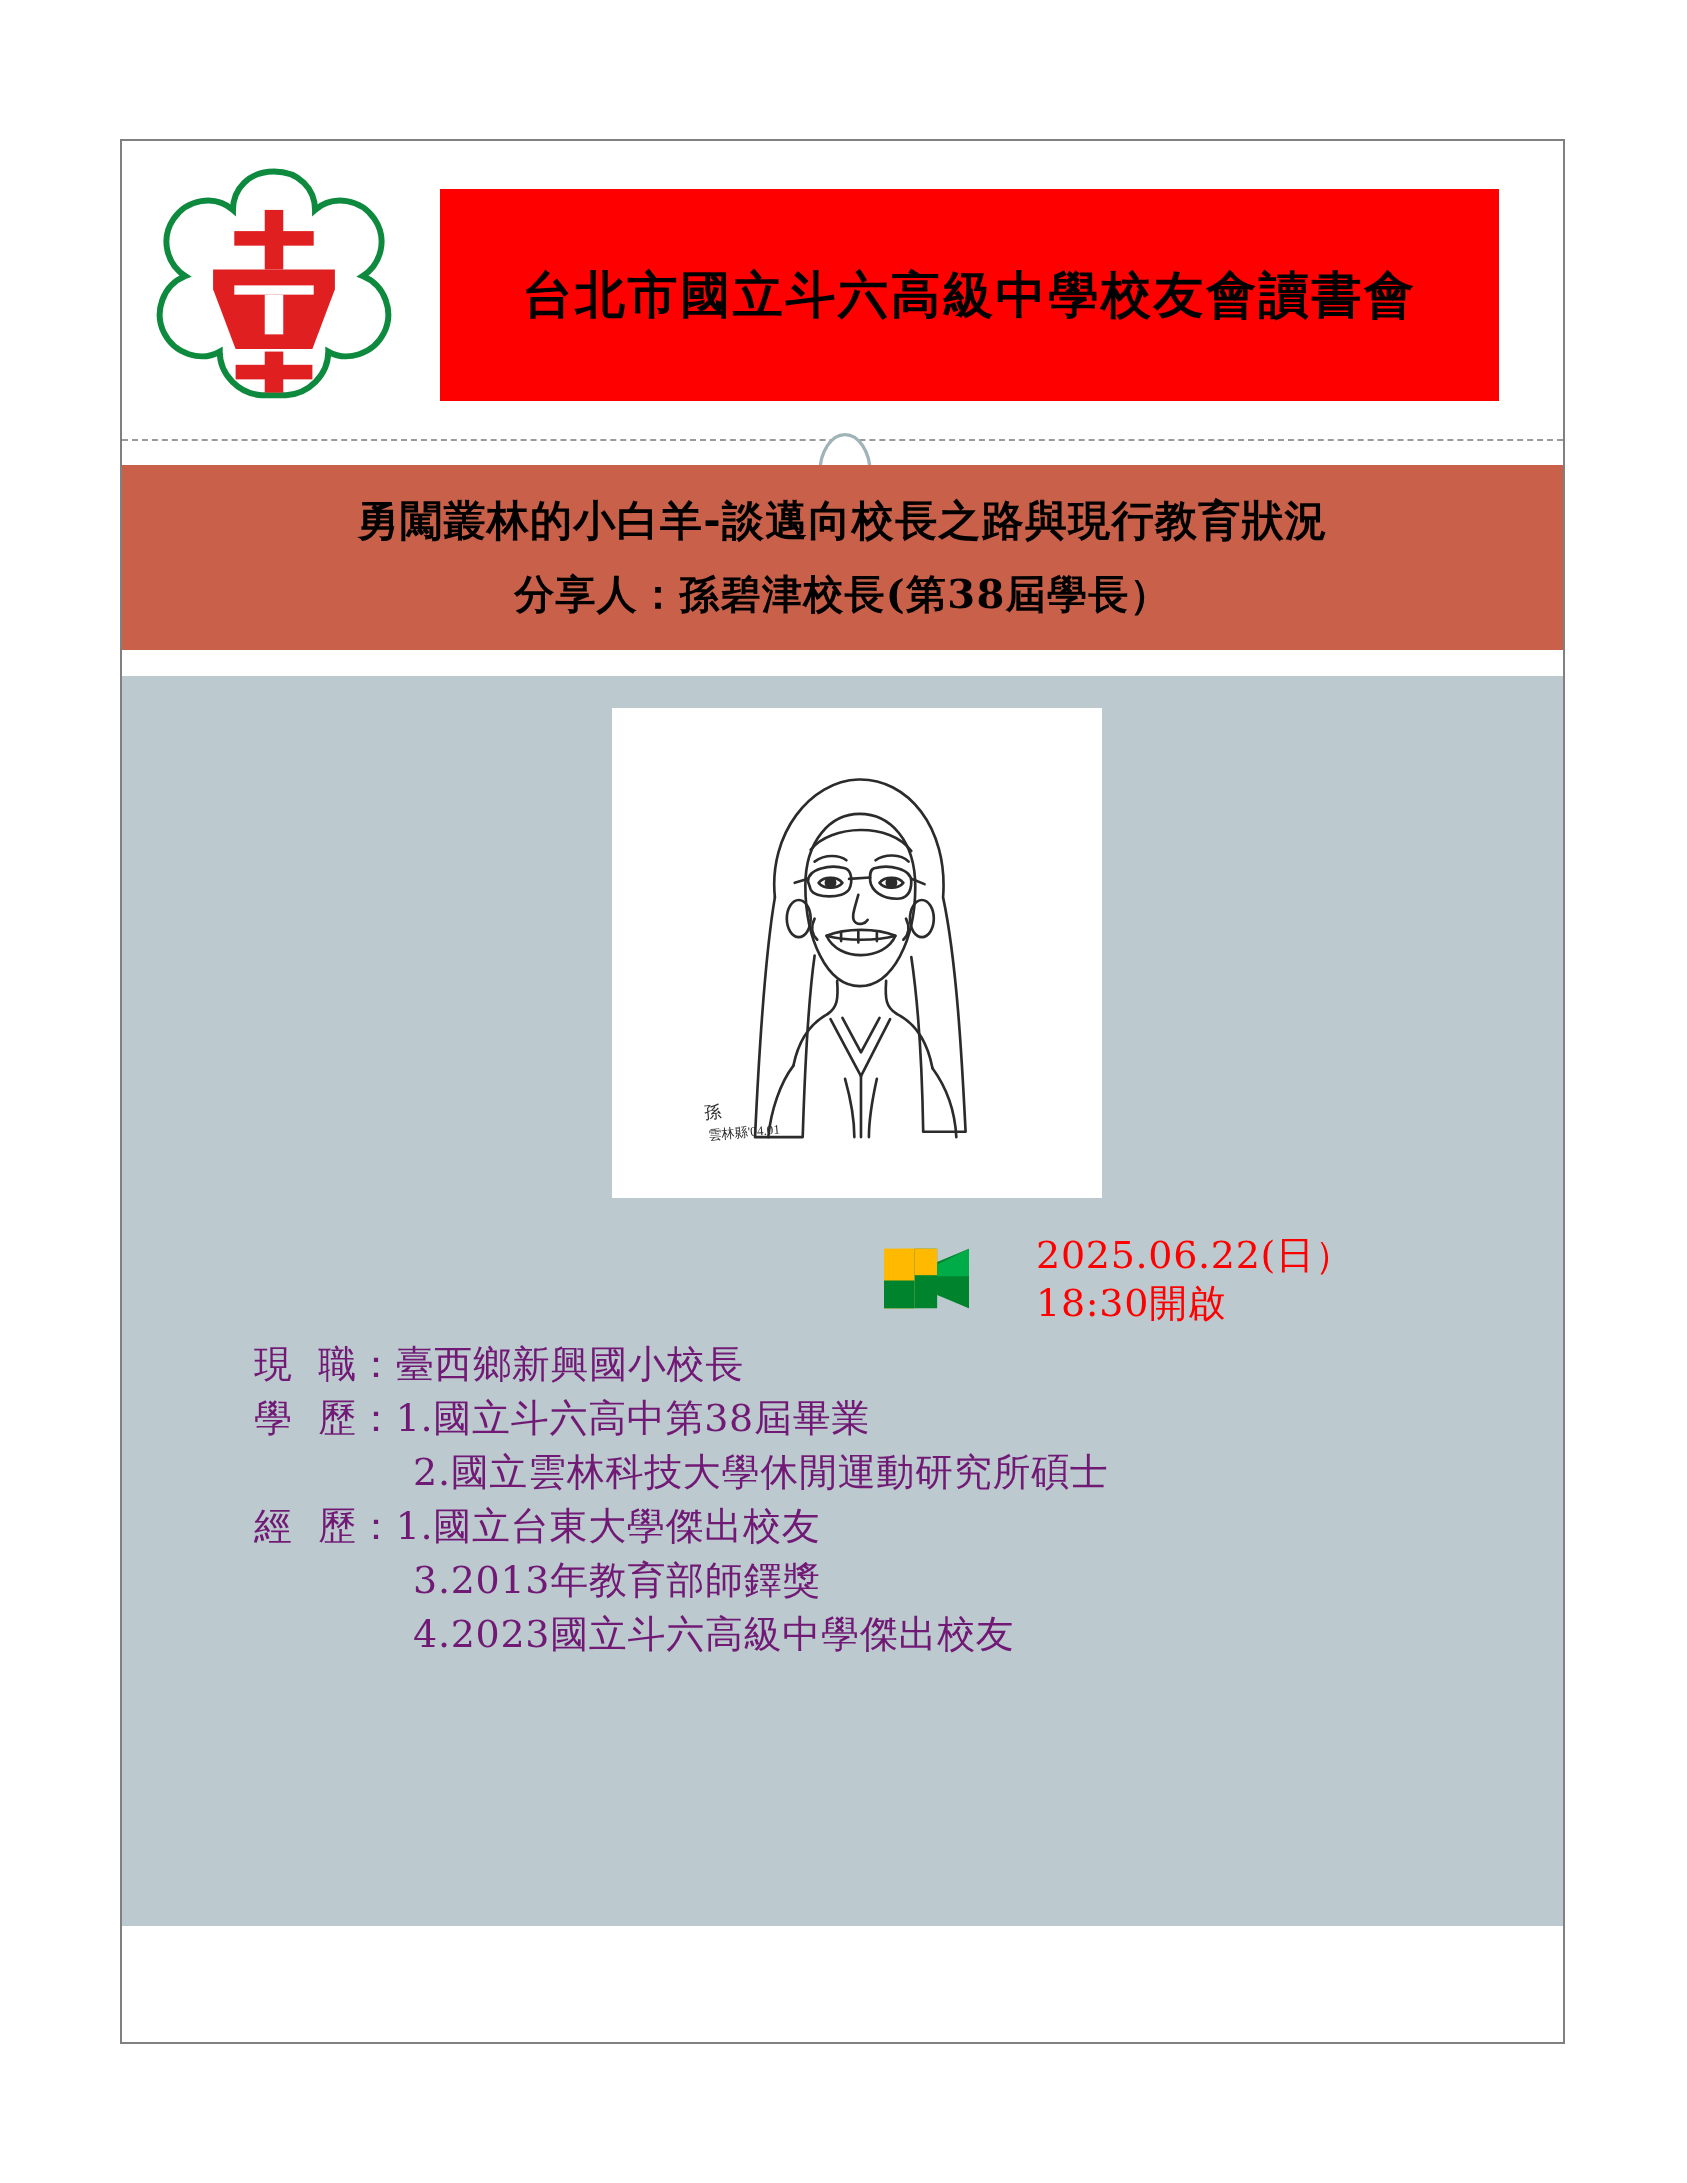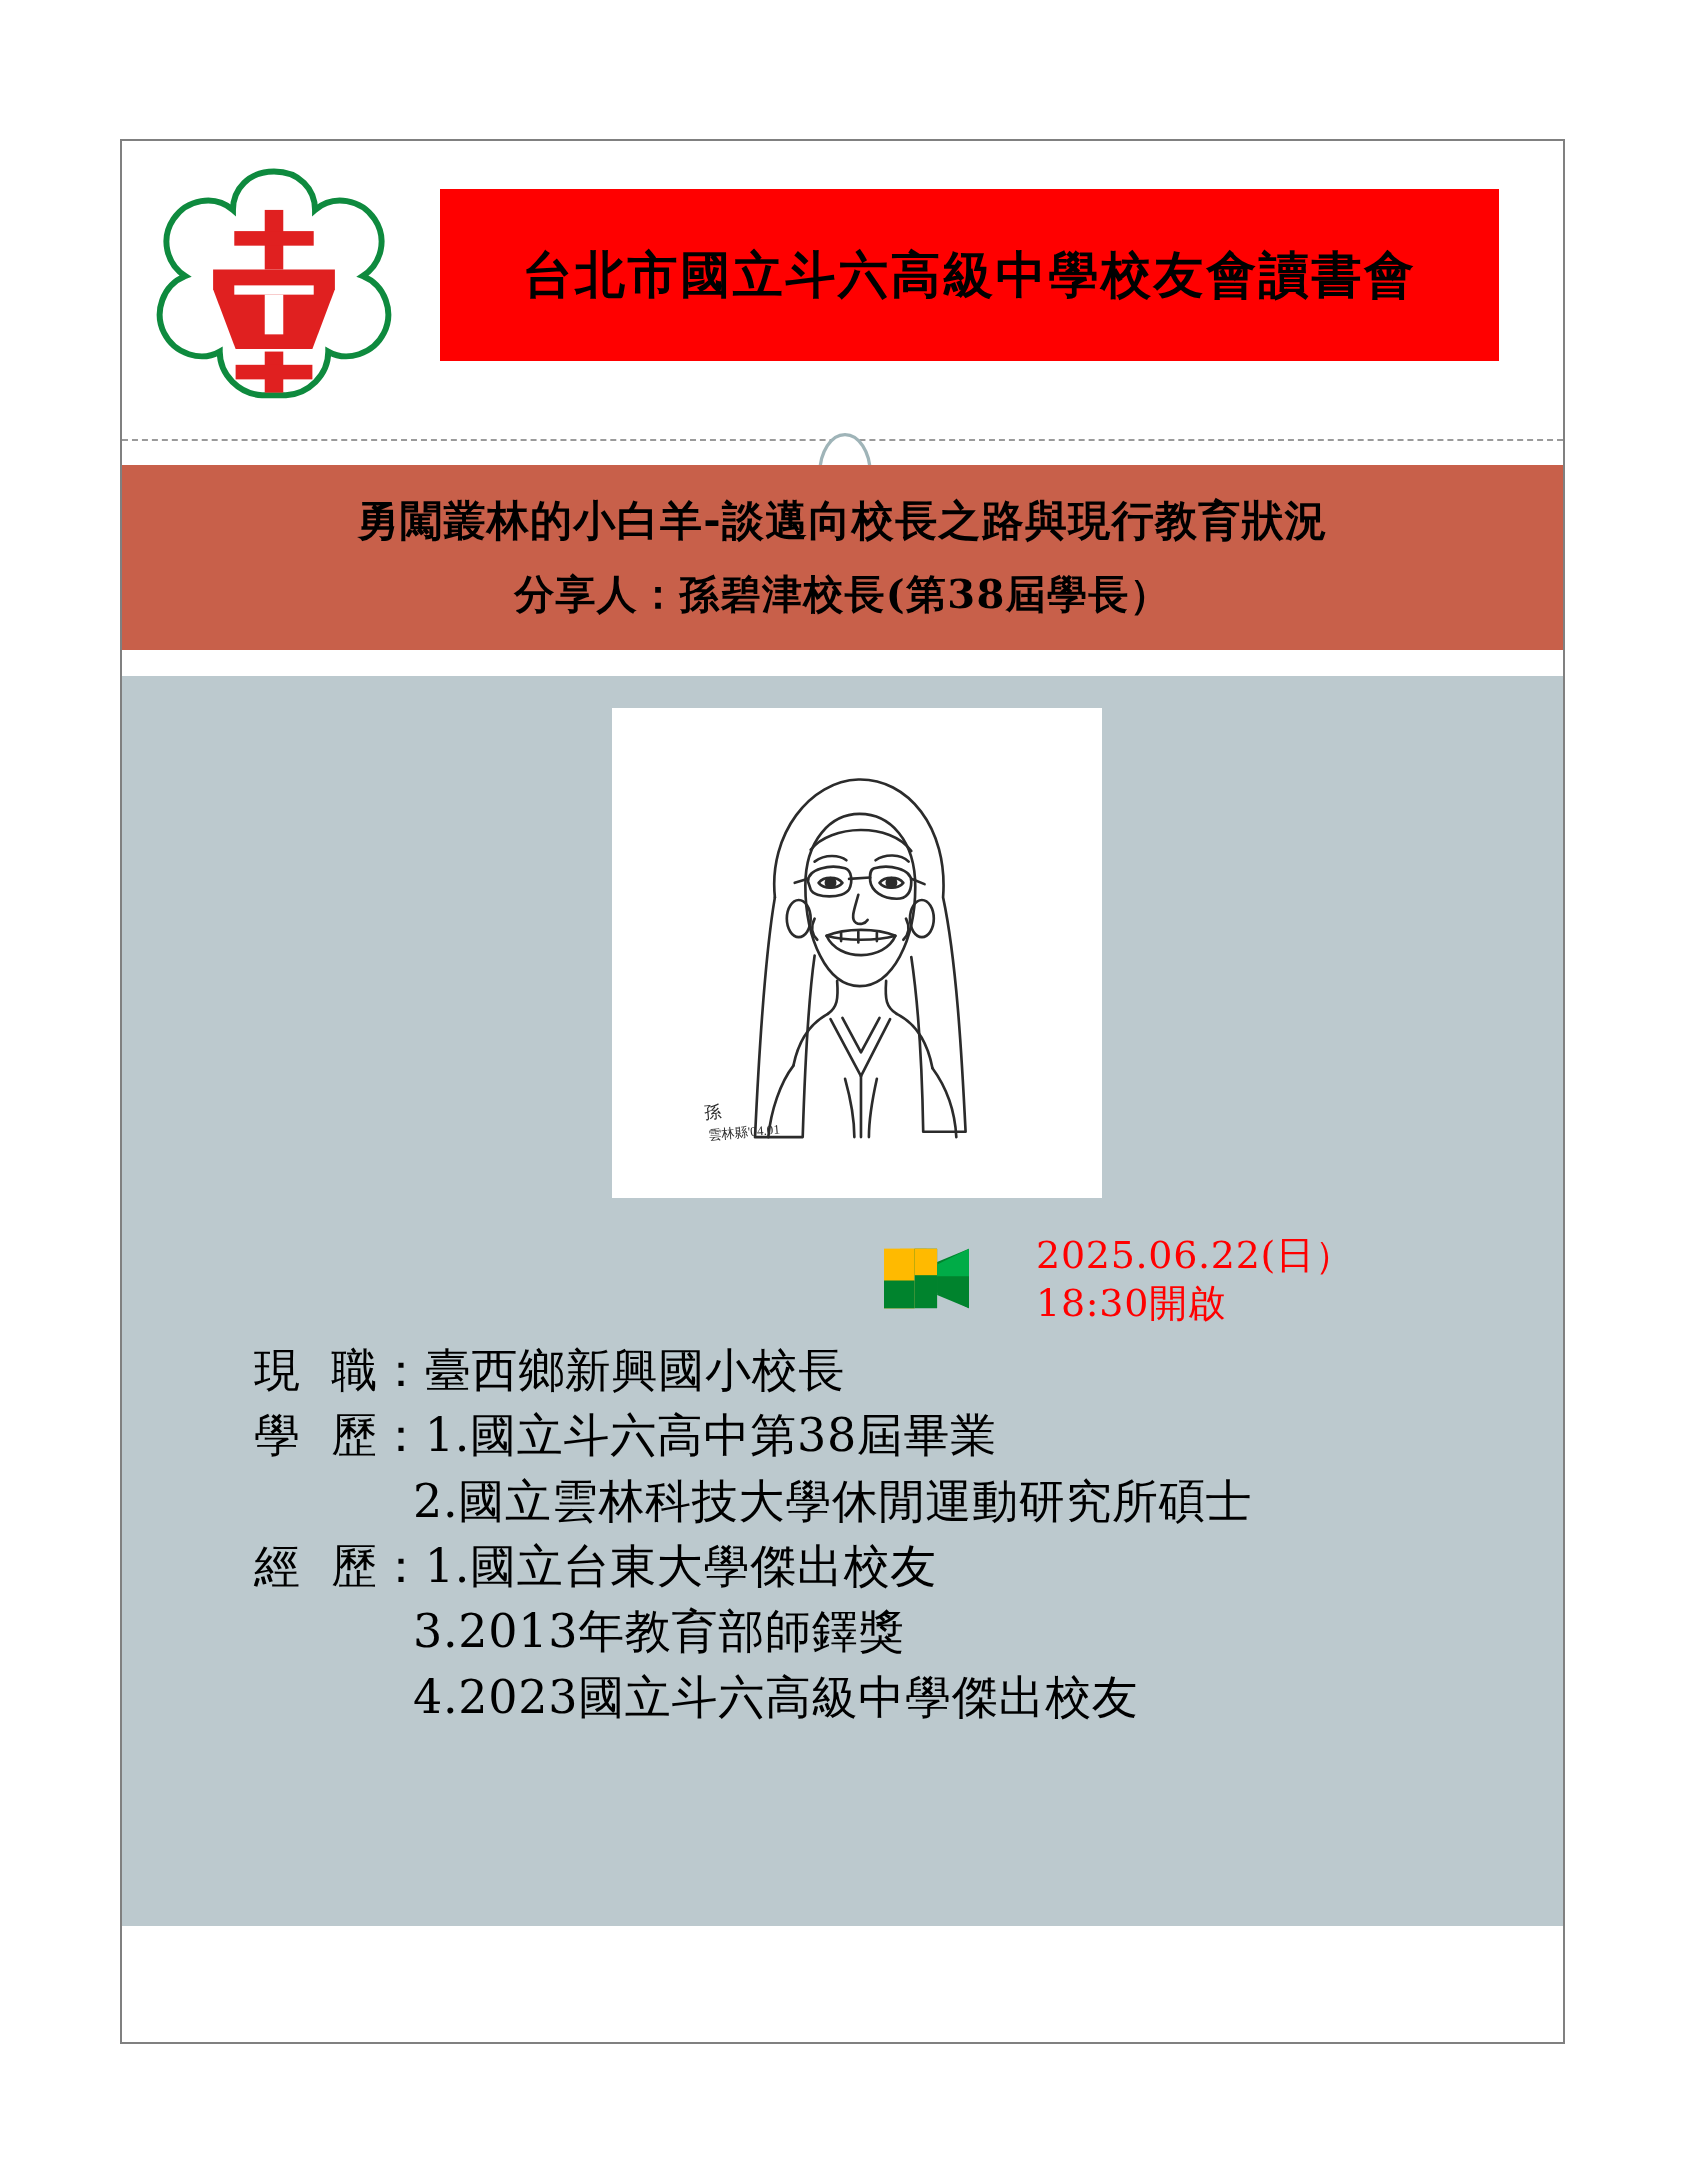--- a/index.html
+++ b/index.html
@@ -36,21 +36,21 @@
     left: 13.2px;
     top: 12px;
     width: 278px;
     height: 278px;
   }
   .title-banner {
     position: absolute;
     left: 318px;
     top: 48px;
     width: 1059px;
-    height: 172px;
+    height: 212px;
     background: #FF0000;
     display: flex;
     align-items: center;
     justify-content: center;
   }
   .title-banner span {
     color: #000000;
     font-size: 50px;
     font-weight: bold;
     letter-spacing: 2.6px;
@@ -135,23 +135,23 @@
     font-size: 38px;
     line-height: 1.25;
     font-family: "DejaVu Serif", "Liberation Serif", serif;
     letter-spacing: 0.7px;
   }
 
   .bio {
     position: absolute;
     left: 132px;
     top: 662px;
-    font-size: 46px;
+    font-size: 38px;
     line-height: 1.42;
-    color: #000000;
+    color: #701a75;
     font-family: "DejaVu Serif", "Liberation Serif", serif;
     letter-spacing: 0.7px;
   }
   .bio .row { white-space: pre; }
   .bio .indent { padding-left: 159px; }
 
   
   .footer {
     position: absolute;
     left: 0;

